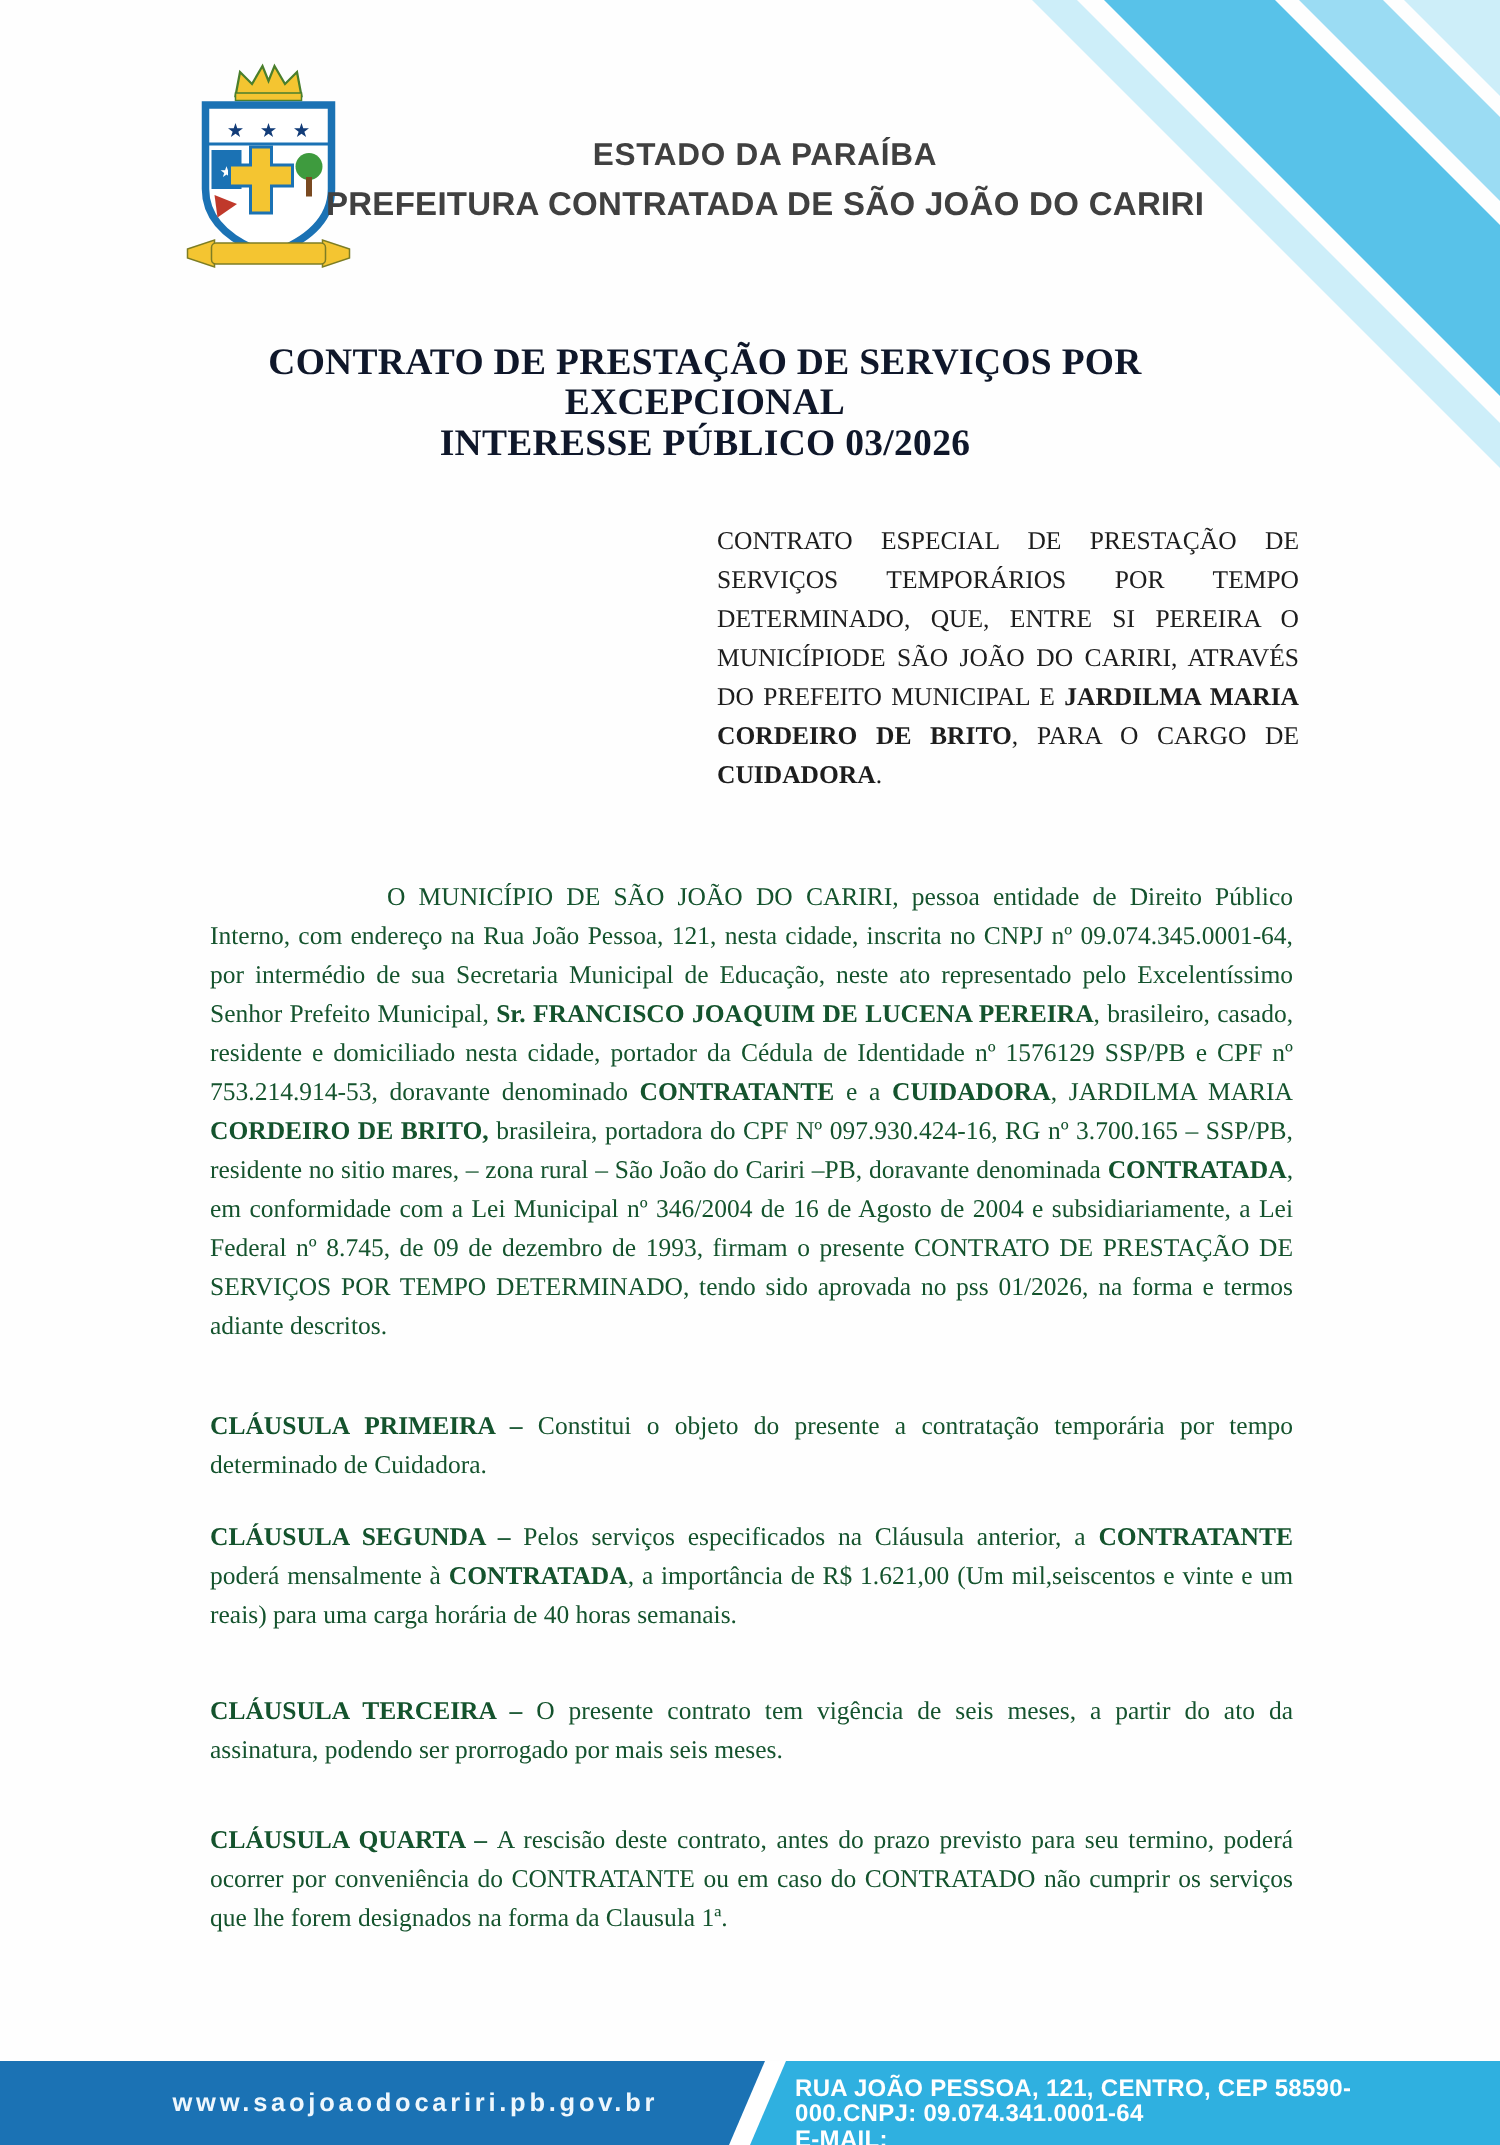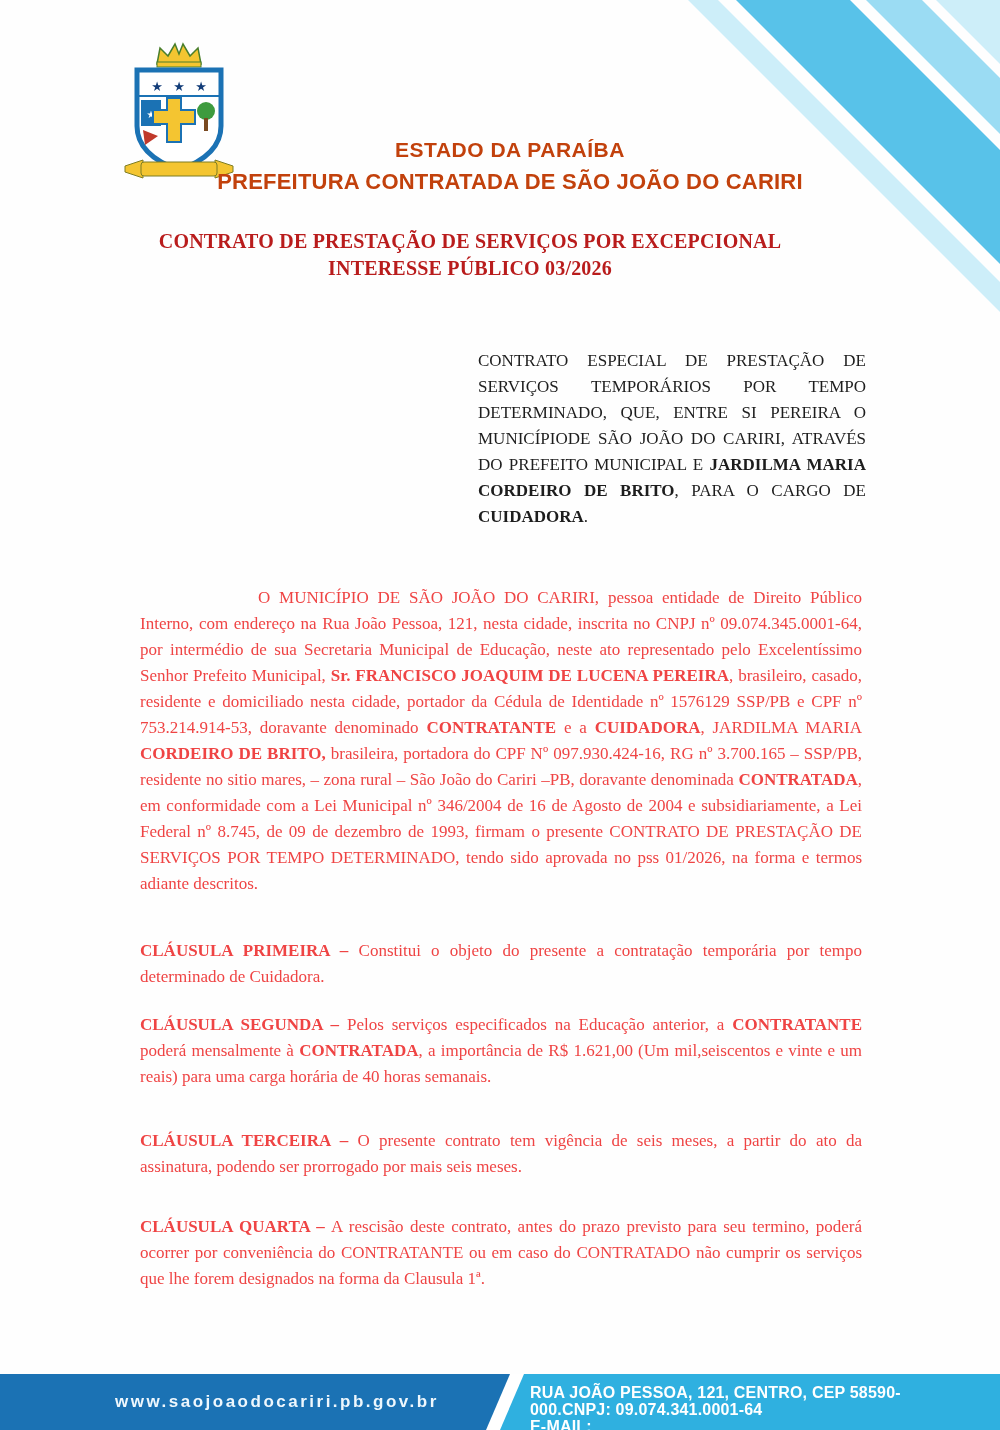--- a/index.html
+++ b/index.html
@@ -6,35 +6,35 @@
   html,body { background:#ffffff; }
   body { font-family:"Liberation Serif", serif; }
   .page {
     position:relative; width:1000px; height:1430px; margin:0 auto;
     background:#fefefe; overflow:hidden;
   }
   .corner-stripes { position:absolute; top:0; right:0; display:block; }
   .logo { position:absolute; left:118px; top:38px; width:122px; height:152px; }
   .header-text {
     position:absolute; left:180px; top:92px; width:660px; text-align:center;
-    color:#c2410c; font-family:"Liberation Sans", sans-serif; font-weight:bold;margin-top:46px;
+    color:#404040; font-family:"Liberation Sans", sans-serif; font-weight:bold;
   }
   .header-text .l1 { font-size:21px; letter-spacing:0.5px; }
   .header-text .l2 { font-size:22px; margin-top:7px; letter-spacing:0.2px; }
   .doc-title {
     position:absolute; left:140px; top:228px; width:660px; text-align:center;
-    font-weight:bold; font-size:20px; line-height:27px; color:#b91c1c; letter-spacing:0.2px;
+    font-weight:bold; font-size:25px; line-height:27px; color:#0f172a; letter-spacing:0.2px;
   }
   .recital {
     position:absolute; left:478px; top:348px; width:388px;
     font-size:17px; line-height:26px; text-align:justify; color:#1d1d1d;
   }
   .para {
     position:absolute; left:140px; width:722px;
-    font-size:17px; line-height:26px; text-align:justify; color:#ef4444;
+    font-size:17px; line-height:26px; text-align:justify; color:#14532d;
   }
   .para-main { top:585px; text-indent:118px; }
   .clause1 { top:938px; }
   .clause2 { top:1012px; }
   .clause3 { top:1128px; }
   .clause4 { top:1214px; }
   .b { font-weight:bold; }
   .footer { position:absolute; left:0; bottom:0; width:1000px; height:56px; background:#ffffff; }
   .footer-left  { position:absolute; top:0; left:0; width:100%; height:100%; background:#1b72b4;
                   clip-path:polygon(0 0, 51% 0, 48.6% 100%, 0 100%); }
@@ -92,21 +92,21 @@
   <div class="doc-title">
     <div>CONTRATO DE PRESTAÇÃO DE SERVIÇOS POR EXCEPCIONAL</div>
     <div>INTERESSE PÚBLICO 03/2026</div>
   </div>
 
   <p class="recital"><span>CONTRATO ESPECIAL DE PRESTAÇÃO DE SERVIÇOS TEMPORÁRIOS POR TEMPO DETERMINADO, QUE, ENTRE SI PEREIRA O MUNICÍPIODE SÃO JOÃO DO CARIRI, ATRAVÉS DO PREFEITO MUNICIPAL E </span><span class="b">JARDILMA MARIA CORDEIRO DE BRITO</span><span>, PARA O CARGO DE </span><span class="b">CUIDADORA</span><span>.</span></p>
 
   <p class="para para-main"><span>O MUNICÍPIO DE SÃO JOÃO DO CARIRI, pessoa entidade de Direito Público Interno, com endereço na Rua João Pessoa, 121, nesta cidade, inscrita no CNPJ nº 09.074.345.0001-64, por intermédio de sua Secretaria Municipal de Educação, neste ato representado pelo Excelentíssimo Senhor Prefeito Municipal, </span><span class="b">Sr. FRANCISCO JOAQUIM DE LUCENA PEREIRA</span><span>, brasileiro, casado, residente e domiciliado nesta cidade, portador da Cédula de Identidade nº 1576129 SSP/PB e CPF nº 753.214.914-53, doravante denominado </span><span class="b">CONTRATANTE</span><span> e a </span><span class="b">CUIDADORA</span><span>, JARDILMA MARIA </span><span class="b">CORDEIRO DE BRITO,</span><span> brasileira, portadora do CPF Nº 097.930.424-16, RG nº 3.700.165 – SSP/PB, residente no sitio mares, – zona rural – São João do Cariri –PB, doravante denominada </span><span class="b">CONTRATADA</span><span>, em conformidade com a Lei Municipal nº 346/2004 de 16 de Agosto de 2004 e subsidiariamente, a Lei Federal nº 8.745, de 09 de dezembro de 1993, firmam o presente CONTRATO DE PRESTAÇÃO DE SERVIÇOS POR TEMPO DETERMINADO, tendo sido aprovada no pss 01/2026, na forma e termos adiante descritos.</span></p>
 
   <p class="para clause1"><span class="b">CLÁUSULA PRIMEIRA – </span><span>Constitui o objeto do presente a contratação temporária por tempo determinado de Cuidadora.</span></p>
-  <p class="para clause2"><span class="b">CLÁUSULA SEGUNDA – </span><span>Pelos serviços especificados na Educação anterior, a </span><span class="b">CONTRATANTE</span><span> poderá mensalmente à </span><span class="b">CONTRATADA</span><span>, a importância de R$ 1.621,00 (Um mil,seiscentos e vinte e um reais) para uma carga horária de 40 horas semanais.</span></p>
+  <p class="para clause2"><span class="b">CLÁUSULA SEGUNDA – </span><span>Pelos serviços especificados na Cláusula anterior, a </span><span class="b">CONTRATANTE</span><span> poderá mensalmente à </span><span class="b">CONTRATADA</span><span>, a importância de R$ 1.621,00 (Um mil,seiscentos e vinte e um reais) para uma carga horária de 40 horas semanais.</span></p>
   <p class="para clause3"><span class="b">CLÁUSULA TERCEIRA – </span><span>O presente contrato tem vigência de seis meses, a partir do ato da assinatura, podendo ser prorrogado por mais seis meses.</span></p>
   <p class="para clause4"><span class="b">CLÁUSULA QUARTA – </span><span>A rescisão deste contrato, antes do prazo previsto para seu termino, poderá ocorrer por conveniência do CONTRATANTE ou em caso do CONTRATADO não cumprir os serviços que lhe forem designados na forma da Clausula 1ª.</span></p>
 
   <div class="footer">
     <div class="footer-left"></div>
     <div class="footer-right"></div>
     <div class="footer-url">www.saojoaodocariri.pb.gov.br</div>
     <div class="footer-address">
       <div>RUA JOÃO PESSOA, 121, CENTRO, CEP 58590-000.CNPJ: 09.074.341.0001-64</div>
       <div>E-MAIL: ADMINISTRACAO@SAOJOAODOCARIRI.PB.GOV.BR</div>

